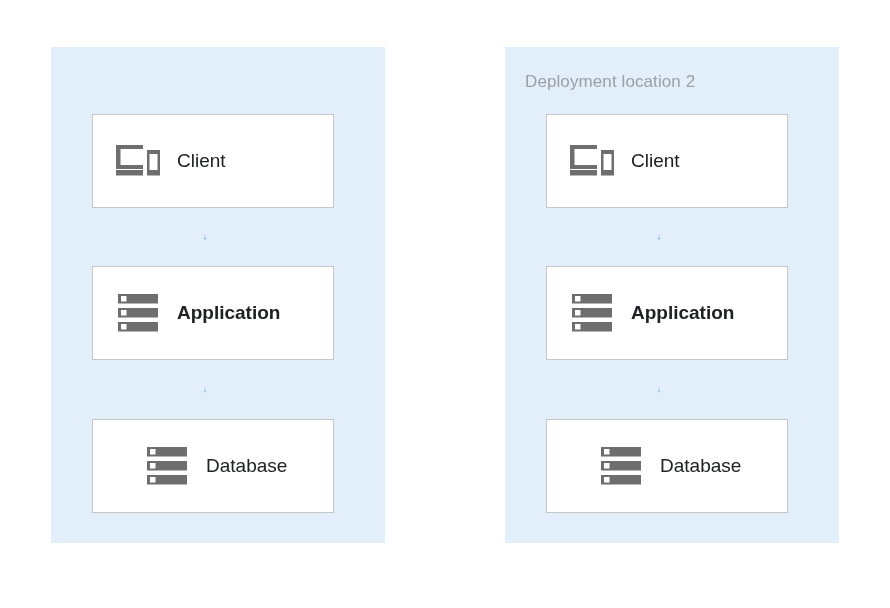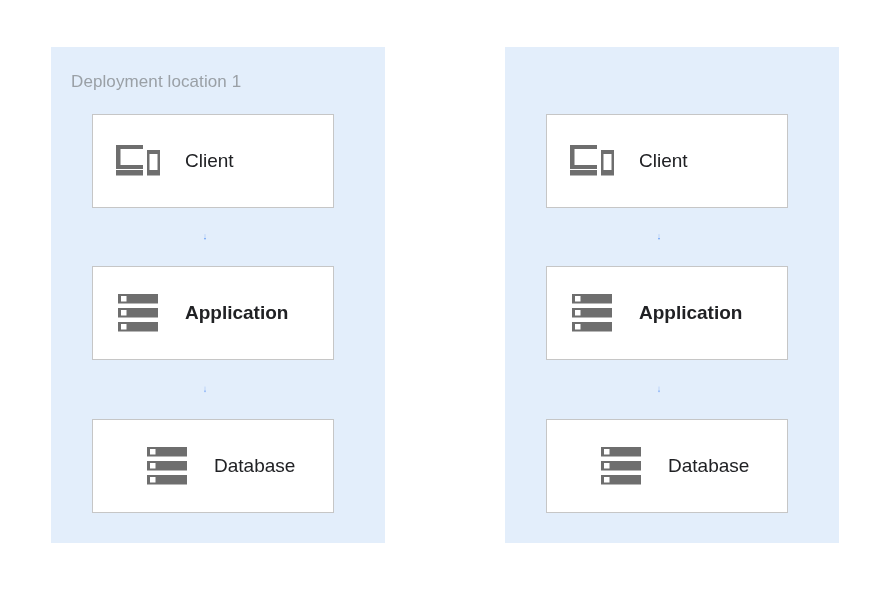--- a/index.html
+++ b/index.html
@@ -61,42 +61,41 @@
     height: 46px;
     margin-left: 22px;
     flex: 0 0 auto;
     display: flex;
     align-items: center;
     justify-content: center;
   }
   .node-label {
     font-size: 19px;
     color: #202124;
-    margin-left: 24px;
+    margin-left: 16px;
     white-space: nowrap;
   }
 
   .arrow {
     position: absolute;
     left: 162px;
     width: 2px;
     background: transparent;
   }
   .arrow-1 { top: 161px; height: 58px; }
   .arrow-2 { top: 313px; height: 59px; }
   .arrow svg { display: block; overflow: visible; }
 </style>
 </head>
 <body>
 
 <div id="canvas">
 
   <div class="zone zone-1">
 
-    <div class="zone-title">Deployment location 1</div>
 
     <div class="node node-client">
       <span class="node-icon">
         <svg width="44" height="32" viewBox="0 0 44 32" aria-hidden="true">
           <g fill="#6E6E6E">
             <rect x="0" y="0" width="27" height="4"></rect>
             <rect x="0" y="0" width="4.5" height="24"></rect>
             <rect x="0" y="20" width="27" height="4"></rect>
             <rect x="0" y="25" width="27" height="5.5"></rect>
             <rect x="31" y="5" width="13" height="25.5"></rect>
@@ -157,20 +156,21 @@
             <rect x="3" y="30" width="5.5" height="5.5"></rect>
           </g>
         </svg>
       </span>
       <span class="node-label">Database</span>
     </div>
   </div>
 
   <div class="zone zone-2">
 
+    <div class="zone-title">Deployment location 2</div>
 
     <div class="node node-client">
       <span class="node-icon">
         <svg width="44" height="32" viewBox="0 0 44 32" aria-hidden="true">
           <g fill="#6E6E6E">
             <rect x="0" y="0" width="27" height="4"></rect>
             <rect x="0" y="0" width="4.5" height="24"></rect>
             <rect x="0" y="20" width="27" height="4"></rect>
             <rect x="0" y="25" width="27" height="5.5"></rect>
             <rect x="31" y="5" width="13" height="25.5"></rect>

